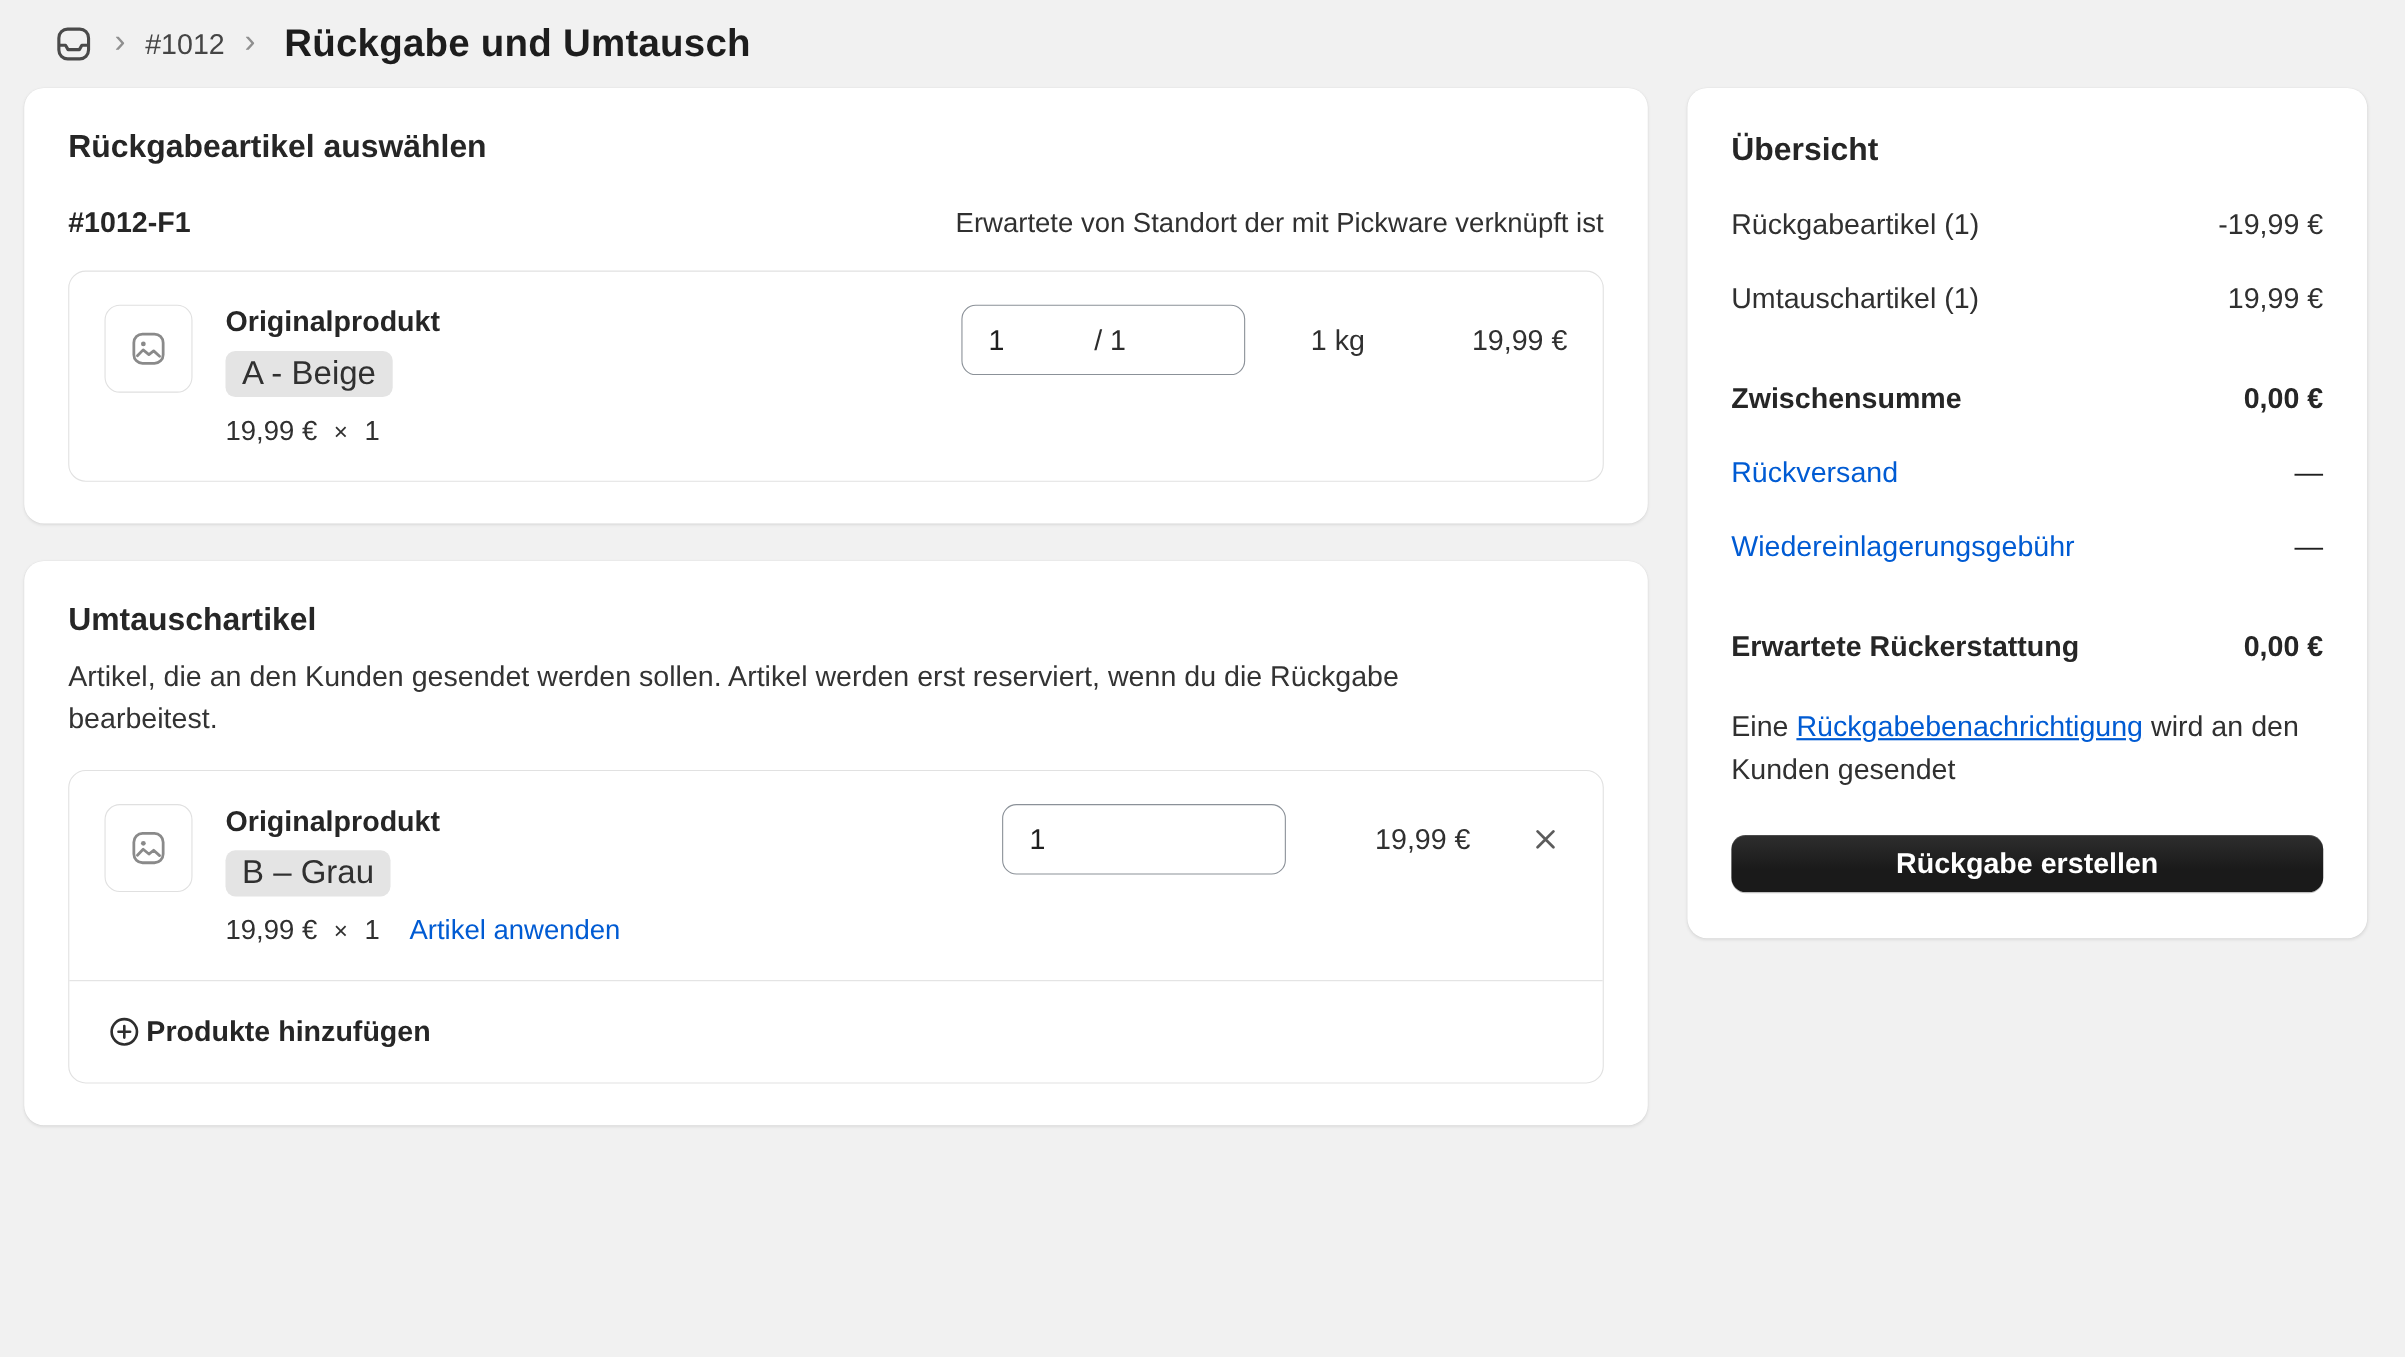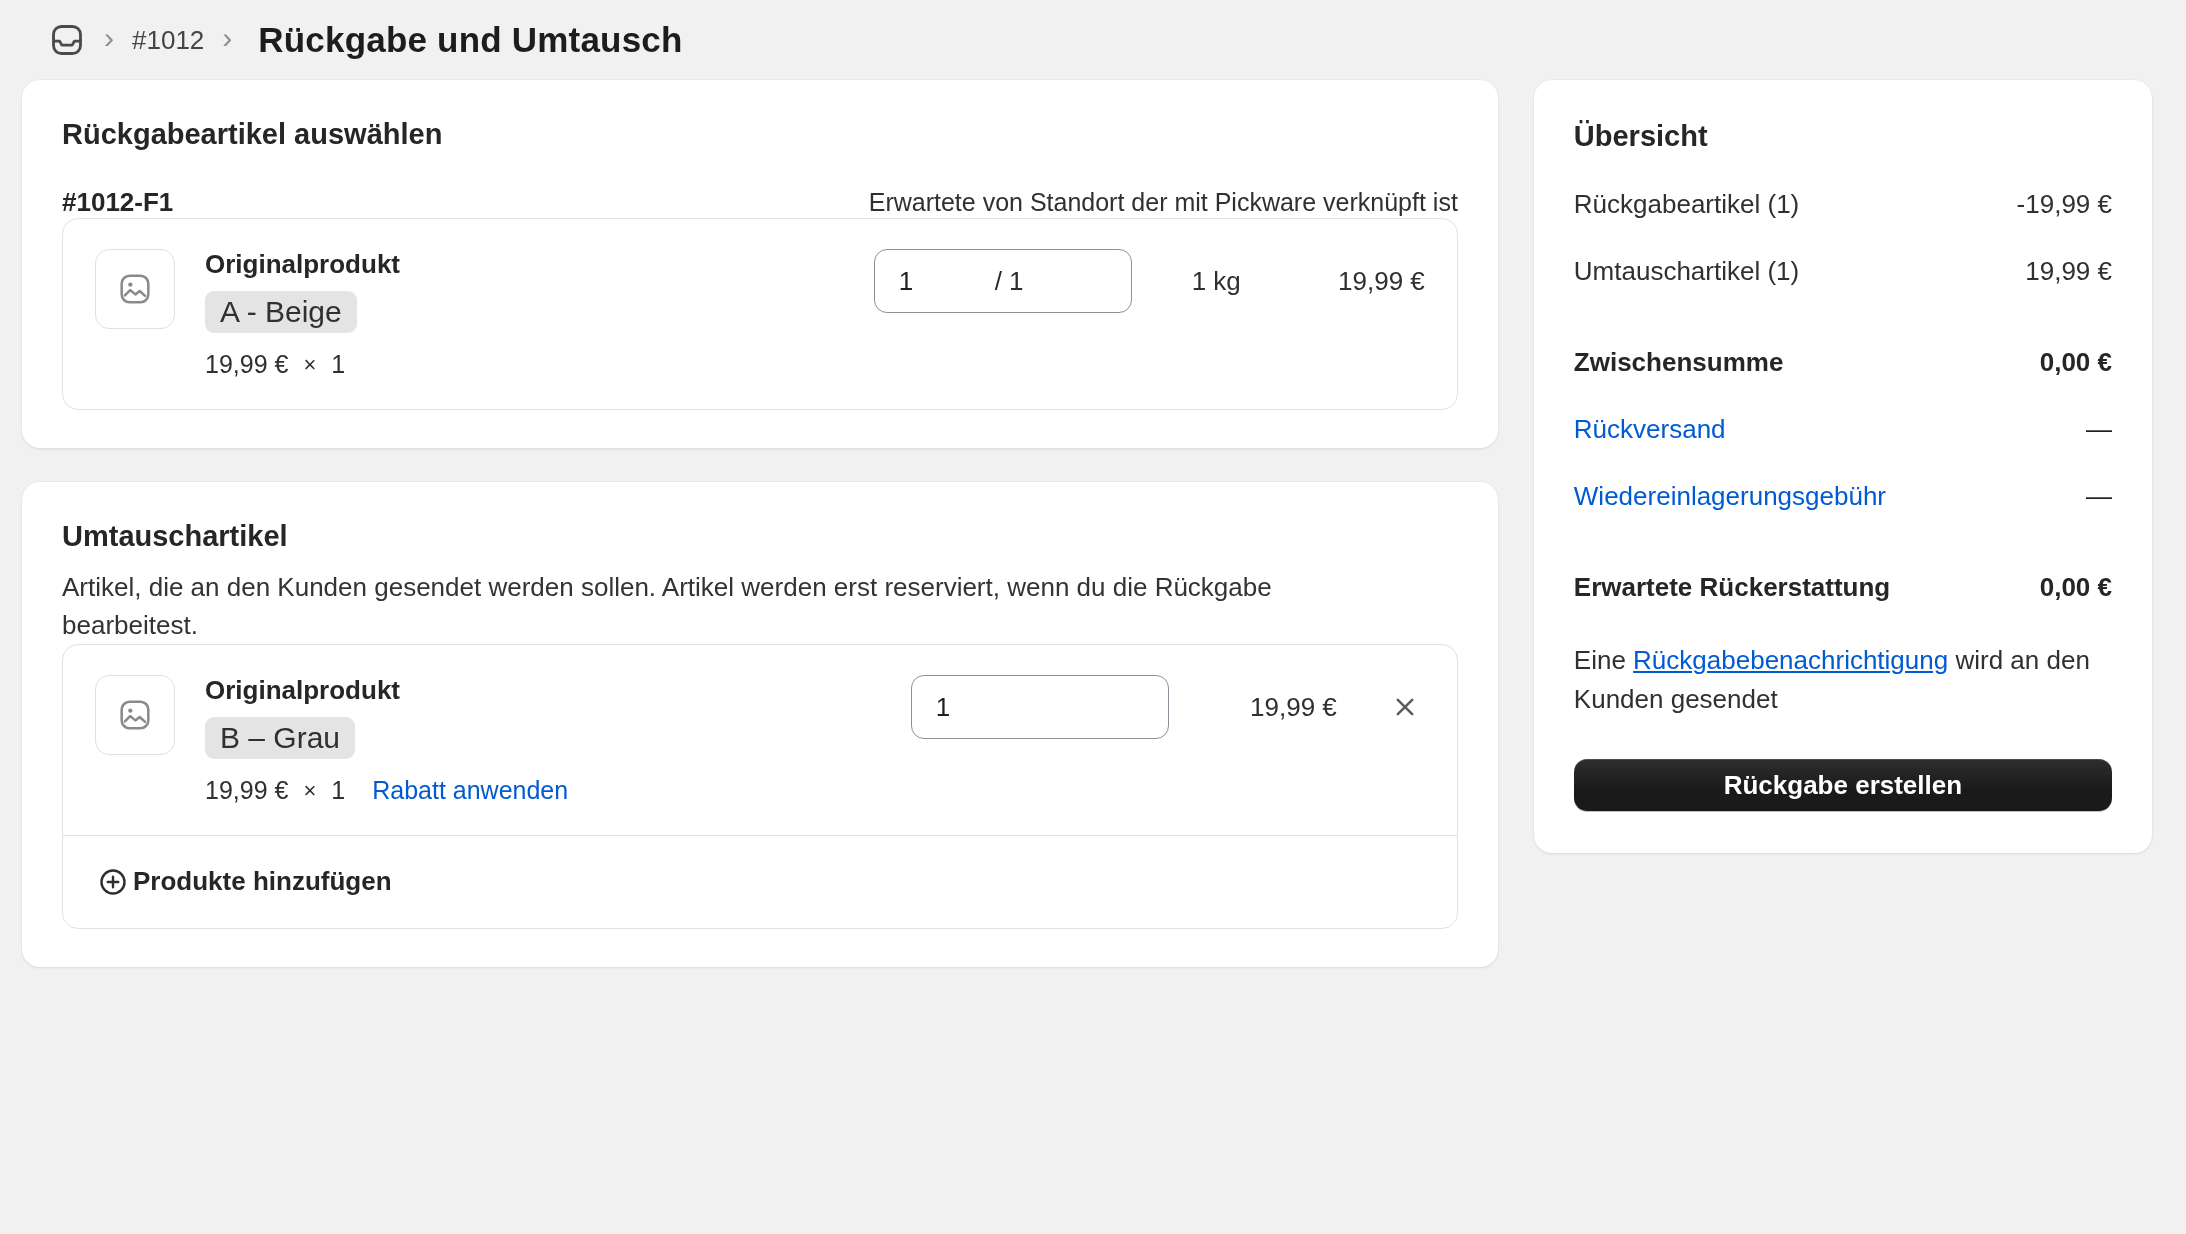--- a/index.html
+++ b/index.html
@@ -24,21 +24,21 @@
 
   .card { background:#fff; border-radius:18px; padding:38px 40px;
           box-shadow:0 1px 3px rgba(0,0,0,0.09), 0 0 0 0.5px rgba(0,0,0,0.03); }
   .card-title { font-size:29px; font-weight:700; color:#262626; }
 
   
   .fulfillment-row { display:flex; justify-content:space-between; align-items:baseline; margin-top:36px; }
   .fulfillment-id { font-size:26px; font-weight:700; color:#262626; }
   .shipping-note { font-size:25px; color:#303030; }
 
-  .inner-box { border:1.5px solid #e1e1e1; border-radius:16px; }
+  .inner-box { border:1.5px solid #e1e1e1; border-radius:16px; margin-top:28px; }
   .product-row { display:flex; align-items:flex-start; padding:30px 32px; }
   .thumb { width:80px; height:80px; border:1.5px solid #e0e0e0; border-radius:14px; flex:0 0 auto;
            display:flex; align-items:center; justify-content:center; background:#fff; }
   .prod-info { flex:1 1 auto; margin-left:30px; min-width:0; }
   .prod-name { font-size:26px; font-weight:700; color:#262626; }
   .badge { display:inline-block; background:#e4e4e4; border-radius:9px; padding:4px 15px; font-size:30px;
            color:#303030; margin-top:11px; }
   .price-line { margin-top:17px; font-size:25px; display:flex; align-items:center; gap:15px; }
   .times { font-size:22px; color:#303030; }
   .text-link { color:#005bd3; text-decoration:none; }
@@ -154,21 +154,21 @@
                 <path d="M4.4 13.6l2.9-3 2.9 2.4 2.4-1.9 3 2.7" stroke="#8a8a8a" stroke-width="1.4" stroke-linecap="round" stroke-linejoin="round"></path>
               </svg>
             </div>
             <div class="prod-info" data-interactable="false">
               <div class="prod-name" data-interactable="false">Originalprodukt</div>
               <span class="badge" data-interactable="false">B – Grau</span>
               <div class="price-line" data-interactable="false">
                 <span data-interactable="false">19,99 €</span>
                 <span class="times" data-interactable="false">×</span>
                 <span data-interactable="false">1</span>
-                <a class="text-link discount-link" data-interactable="true">Rabatt anwenden</a>
+                <a class="text-link discount-link" data-interactable="true">Artikel anwenden</a>
               </div>
             </div>
             <div class="row-controls" data-interactable="false">
               <div class="qty-box" data-interactable="false">
                 <input class="qty-input" type="text" data-interactable="true" value="1" style="">
               </div>
               <span class="exchange-total" data-interactable="false">19,99 €</span>
               <span class="remove-btn" data-interactable="true">
                 <svg width="30" height="30" viewBox="0 0 20 20" fill="none">
                   <path d="M5.2 5.2l9.6 9.6M14.8 5.2l-9.6 9.6" stroke="#5c5c5c" stroke-width="1.7" stroke-linecap="round"></path>

